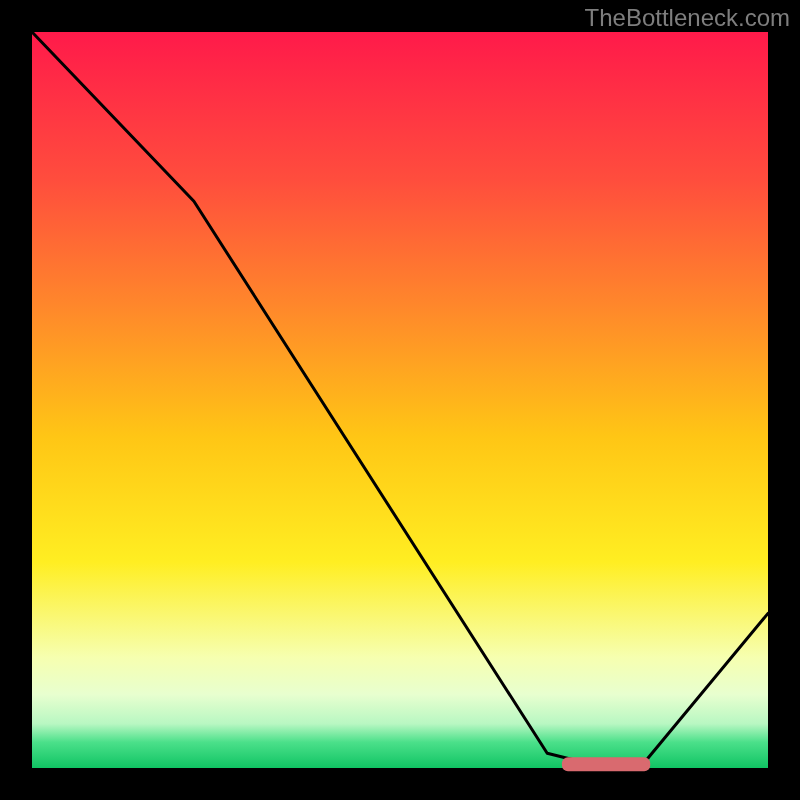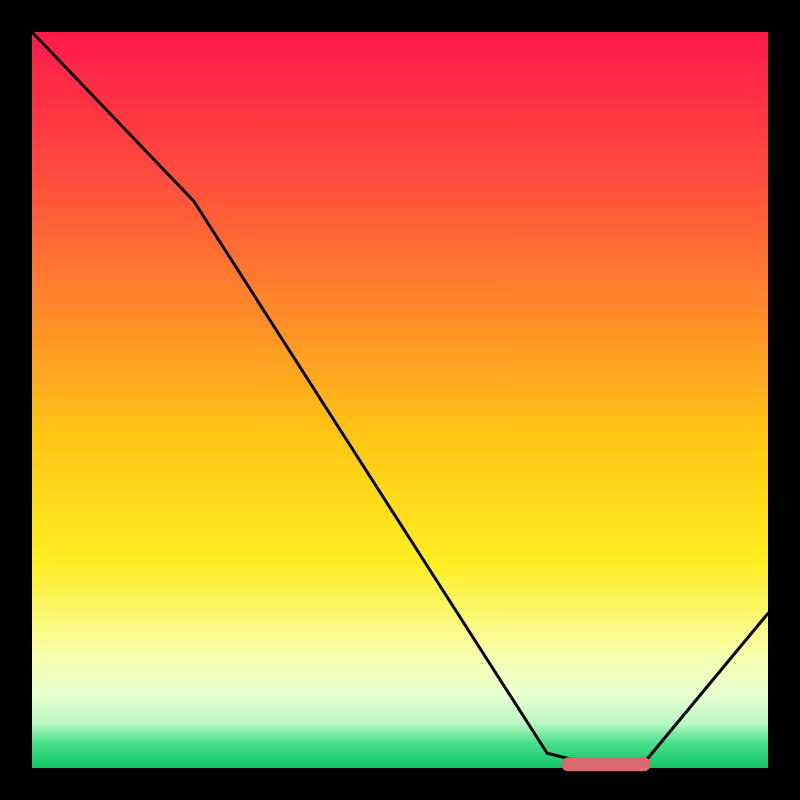--- a/index.html
+++ b/index.html
@@ -31,20 +31,21 @@
     position: absolute;
     left: 0;
     top: 0;
   }
 </style>
 </head>
 <body>
 
 <div class="chart-wrap">
 
+  <div class="watermark">TheBottleneck.com</div>
 
   <svg class="plot" width="800" height="800" viewBox="0 0 800 800">
     <defs>
       <linearGradient id="bg-grad" x1="0" y1="0" x2="0" y2="1">
 
       <stop offset="0%" stop-color="#ff1a4a"></stop>
           <stop offset="20%" stop-color="#ff4d3d"></stop>
           <stop offset="38%" stop-color="#ff8a2a"></stop>
           <stop offset="55.00000000000001%" stop-color="#ffc615"></stop>
           <stop offset="72%" stop-color="#ffee22"></stop>

